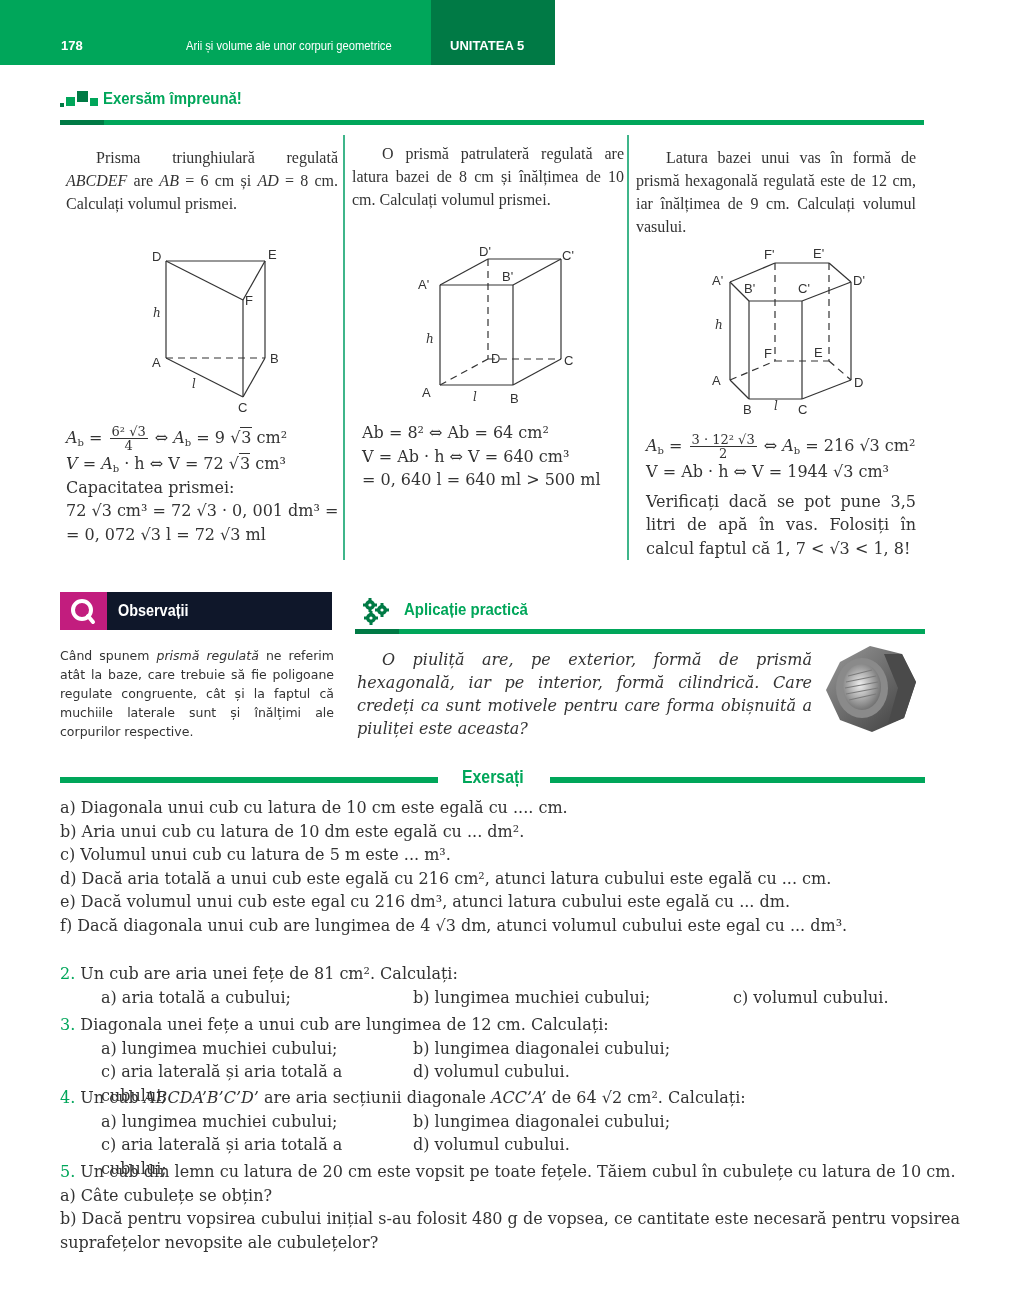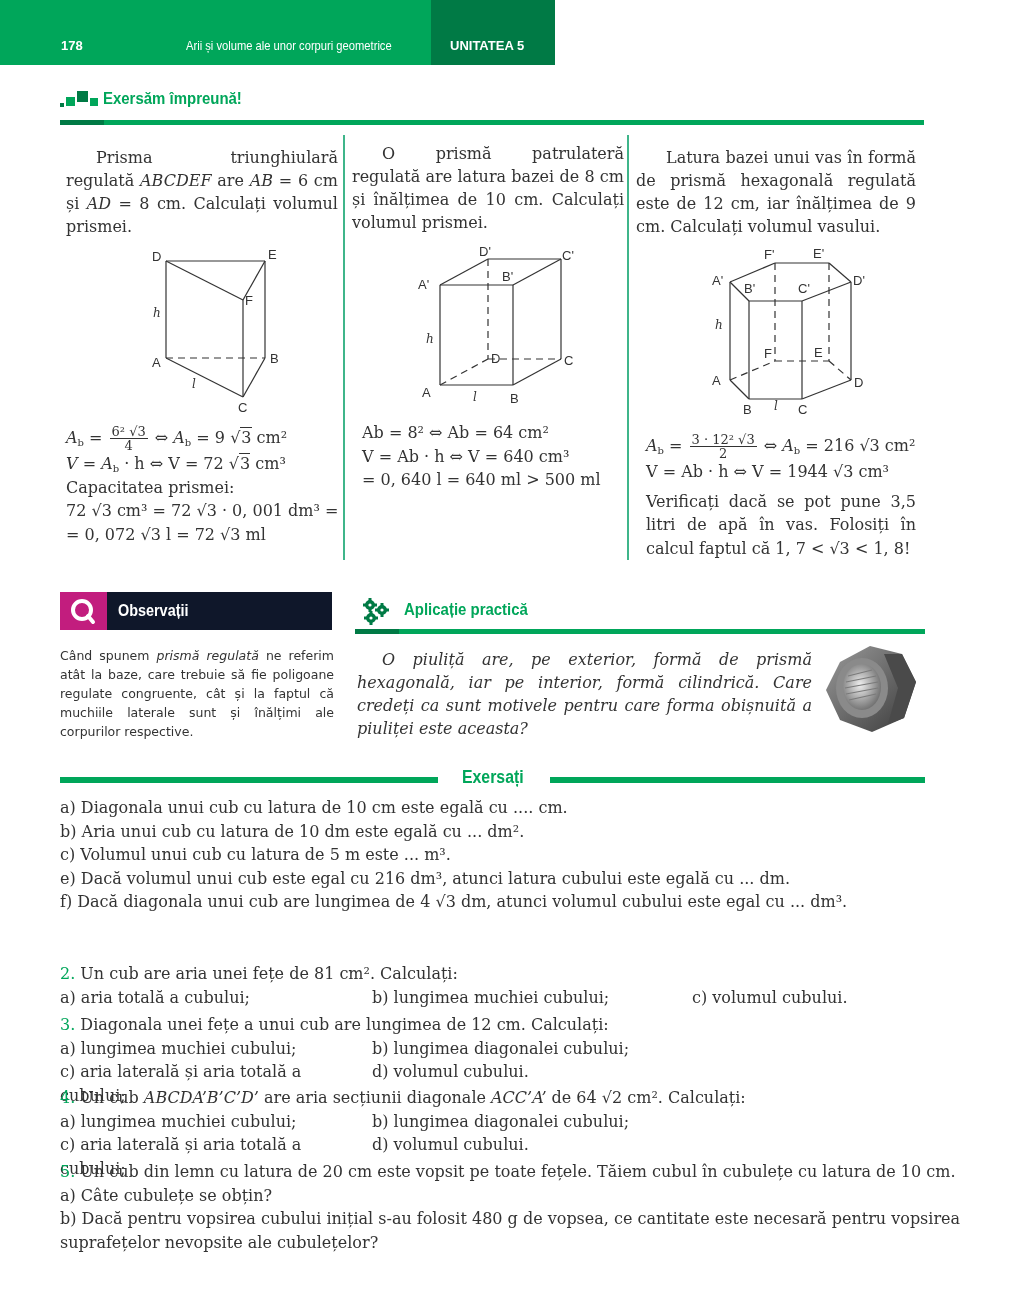--- a/index.html
+++ b/index.html
@@ -14,21 +14,21 @@
   .header .unitlbl { position: absolute; left: 450px; top: 38px; font: bold 13px "Liberation Sans", sans-serif; color: #fff; }
 
   
   .sec-title { position: absolute; font: bold 17px "Liberation Sans", sans-serif; color: #00a65a; transform: scaleX(0.88); transform-origin: left; }
   .rule { position: absolute; height: 5px; background: #00a65a; }
   .rule .dark { position: absolute; left: 0; top: 0; height: 5px; width: 44px; background: #007a45; }
 
   .col-divider { position: absolute; width: 2px; background: #3fb58a; }
 
   .prob { position: absolute; font-size: 16px; line-height: 23px; color: #333; }
-  .prob .txt { text-align: justify; text-indent: 30px; }
+  .prob .txt { text-align: justify; text-indent: 30px; font-family: Liberation Serif, serif; }
   .math { position: absolute; font-size: 16px; line-height: 23.5px; color: #333; white-space: nowrap; }
   .math i { font-style: italic; }
   .frac { display: inline-block; vertical-align: middle; text-align: center; font-size: 13px; line-height: 13px; margin: 0 2px; }
   .frac .n { display: block; border-bottom: 1px solid #333; padding: 0 2px; }
   .frac .d { display: block; }
   .sqrt { border-top: 1px solid #333; padding-left: 1px; }
 
   svg text { font-family: "Liberation Sans", sans-serif; font-size: 13px; fill: #333; }
   svg text.it { font-family: "DejaVu Serif", serif; font-style: italic; font-size: 12px; }
 
@@ -37,21 +37,21 @@
   .obs-bar .ic { position: absolute; left: 0; top: 0; width: 47px; height: 38px; background: #c21d7e; }
   .obs-bar .t { position: absolute; left: 58px; top: 10px; font: bold 16px "Liberation Sans", sans-serif; color: #fff; transform: scaleX(0.9); transform-origin: left; }
   .obs-text { position: absolute; left: 60px; top: 646px; width: 274px; font: 12.5px/19px "DejaVu Sans", sans-serif; color: #333; text-align: justify; }
 
   .app-text { position: absolute; left: 357px; top: 648px; width: 455px; font-size: 16px; line-height: 23px; color: #333; text-indent: 25px; text-align: justify; font-style: italic; }
 
   
   .ex { position: absolute; left: 60px; width: 900px; font-size: 16px; line-height: 23.5px; color: #333; }
   .ex .num { color: #00a65a; }
   .ex .row { display: flex; }
-  .ex .c1 { width: 312px; }
+  .ex .c1 { width: 312px; margin-left: 41px; }
   .ex .c2 { width: 320px; }
   .ex p { white-space: nowrap; }
   sub { font-size: 10px; vertical-align: -3px; line-height: 0; }
 </style>
 </head>
 <body>
 
 <div class="header">
   <div class="unit"></div>
   <span class="pnum">178</span>
@@ -246,20 +246,21 @@
 </svg>
 
 <div class="rule" style="left:60px;top:777px;width:378px;height:6px"></div>
 <div class="sec-title" style="left:462px;top:767px;font-size:18px">Exersați</div>
 <div class="rule" style="left:550px;top:777px;width:375px;height:6px"></div>
 
 <div class="ex" style="top:796px">
   <p>a) Diagonala unui cub cu latura de 10 cm este egală cu .... cm.</p>
   <p>b) Aria unui cub cu latura de 10 dm este egală cu ... dm².</p>
   <p>c) Volumul unui cub cu latura de 5 m este ... m³.</p>
+  <p>d) Dacă aria totală a unui cub este egală cu 216 cm², atunci latura cubului este egală cu ... cm.</p>
   <p>e) Dacă volumul unui cub este egal cu 216 dm³, atunci latura cubului este egală cu ... dm.</p>
   <p>f) Dacă diagonala unui cub are lungimea de 4 √3 dm, atunci volumul cubului este egal cu ... dm³.</p>
 </div>
 
 <div class="ex" style="top:962px">
   <p><span class="num">2.</span><span> Un cub are aria unei fețe de 81 cm². Calculați:</span></p>
   <div class="row">
     <span class="c1">a) aria totală a cubului;</span>
     <span class="c2">b) lungimea muchiei cubului;</span>
     <span>c) volumul cubului.</span>

